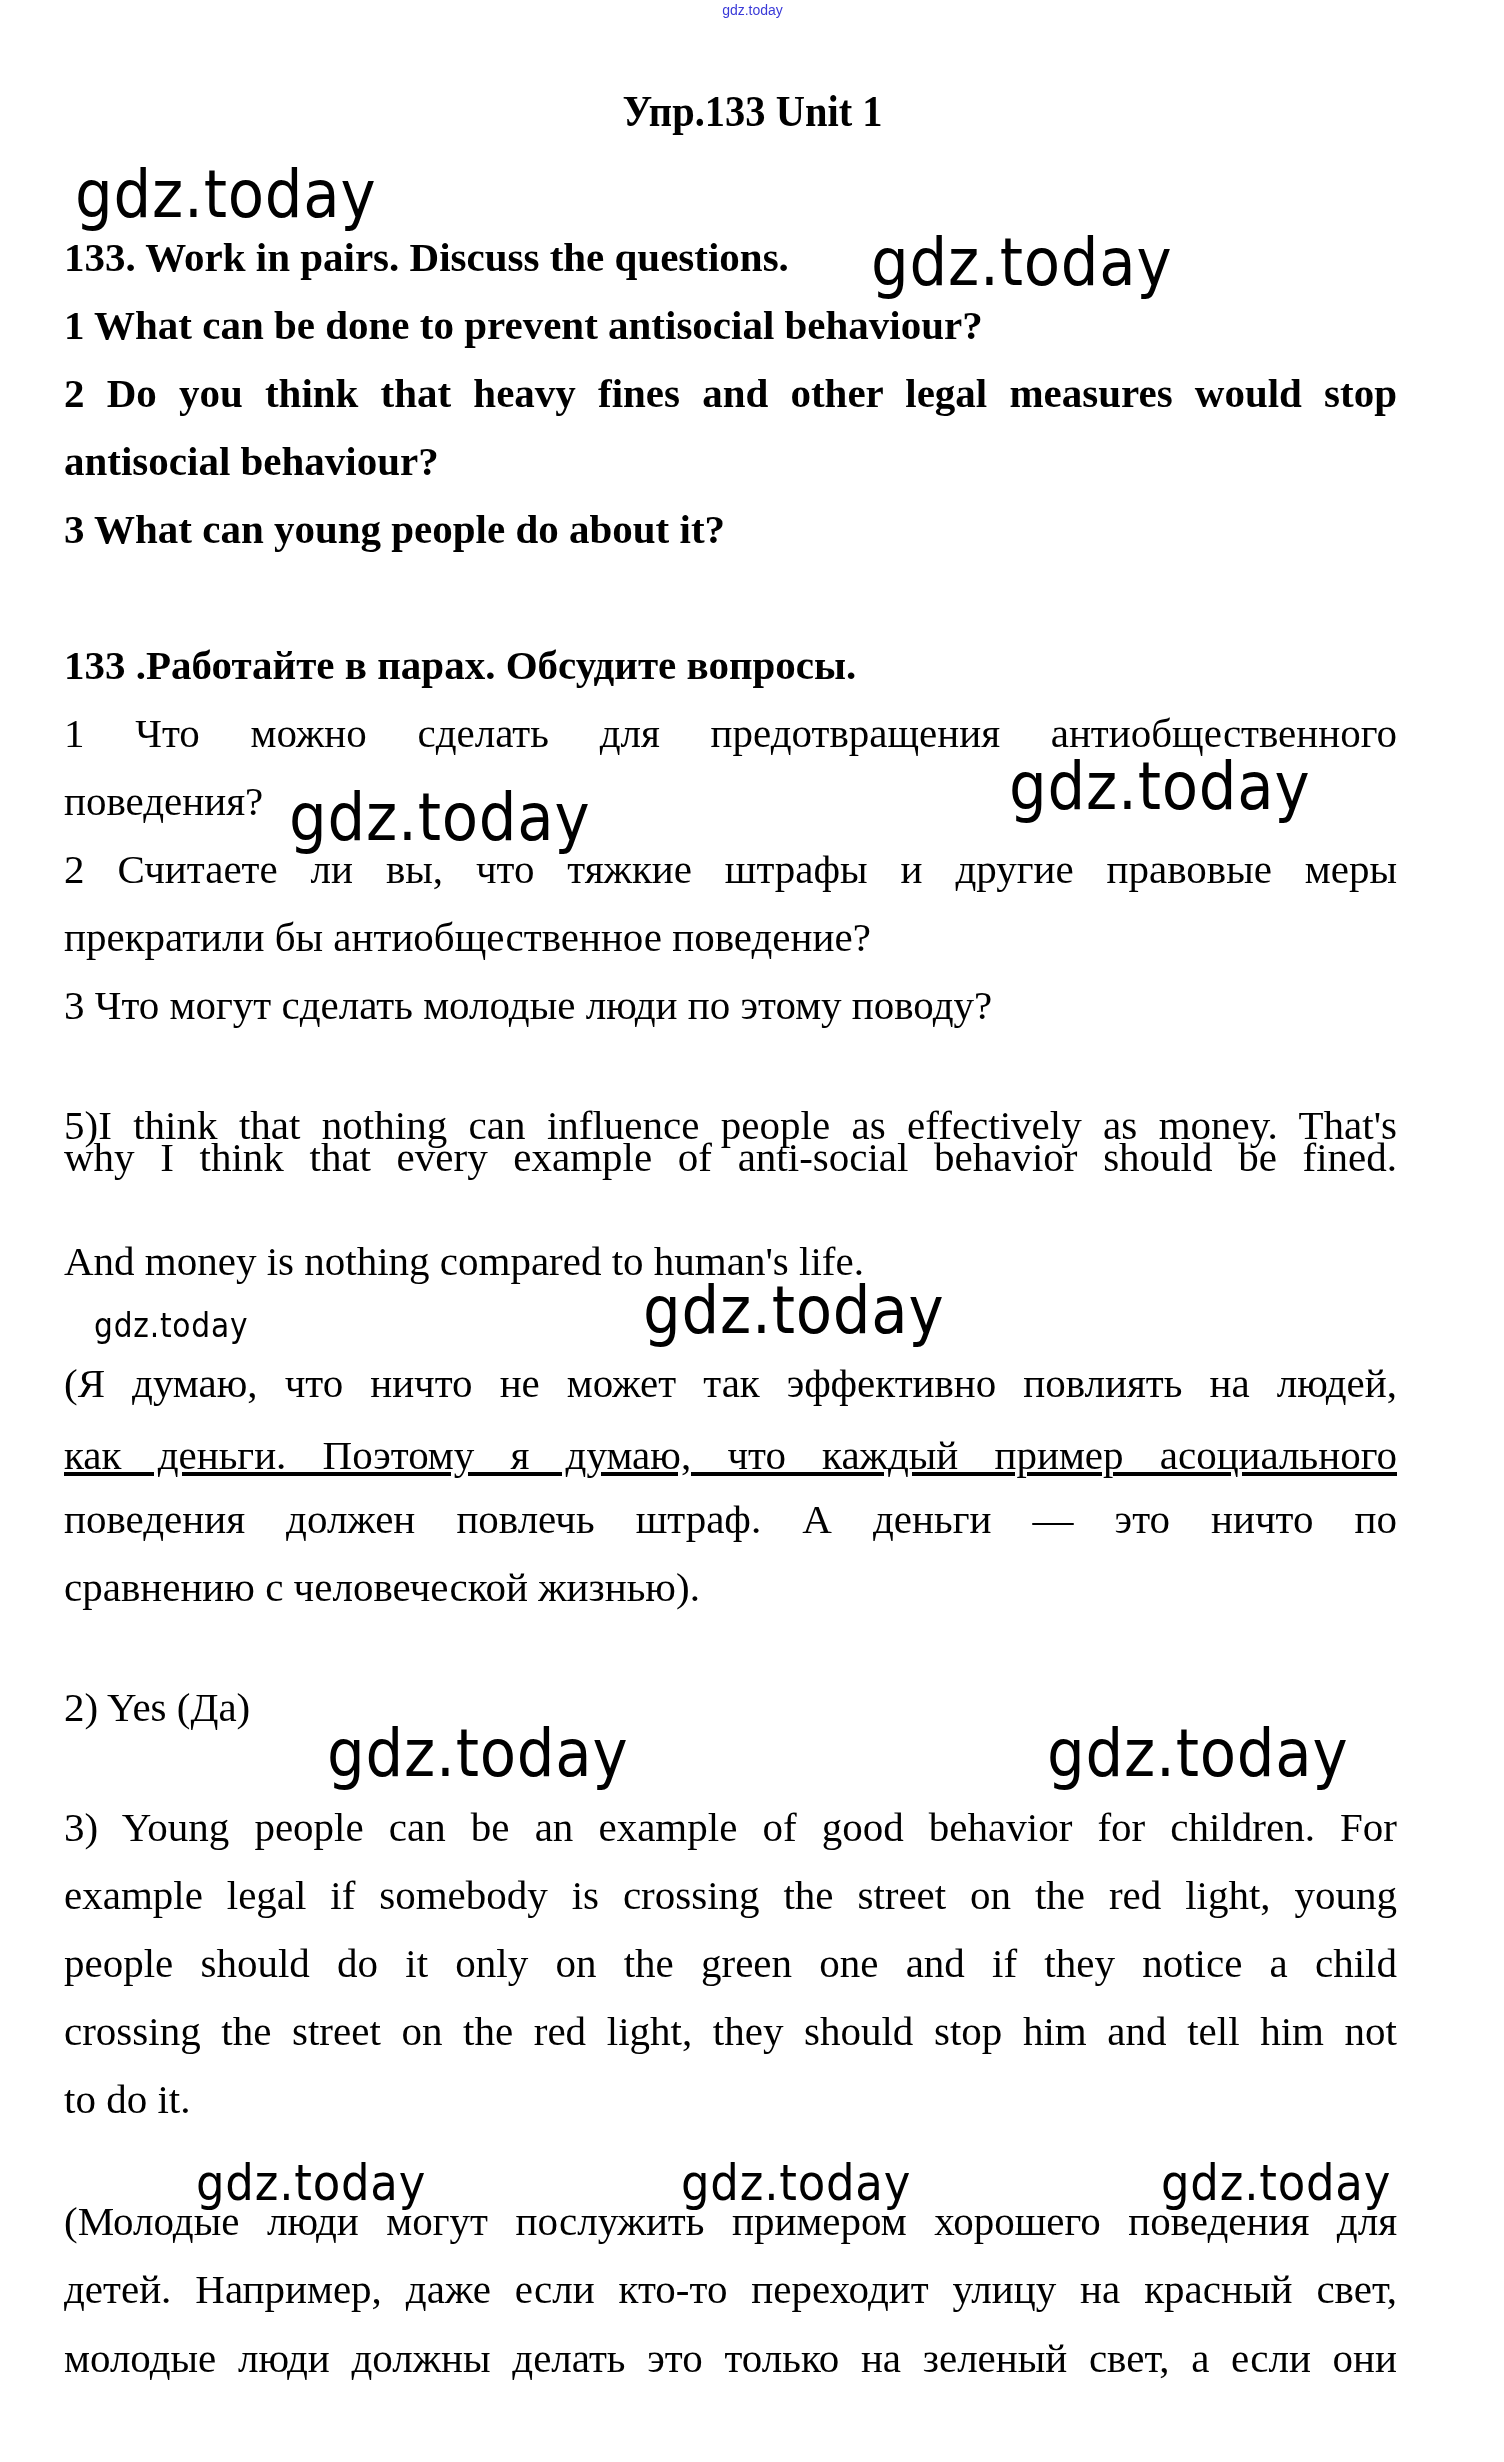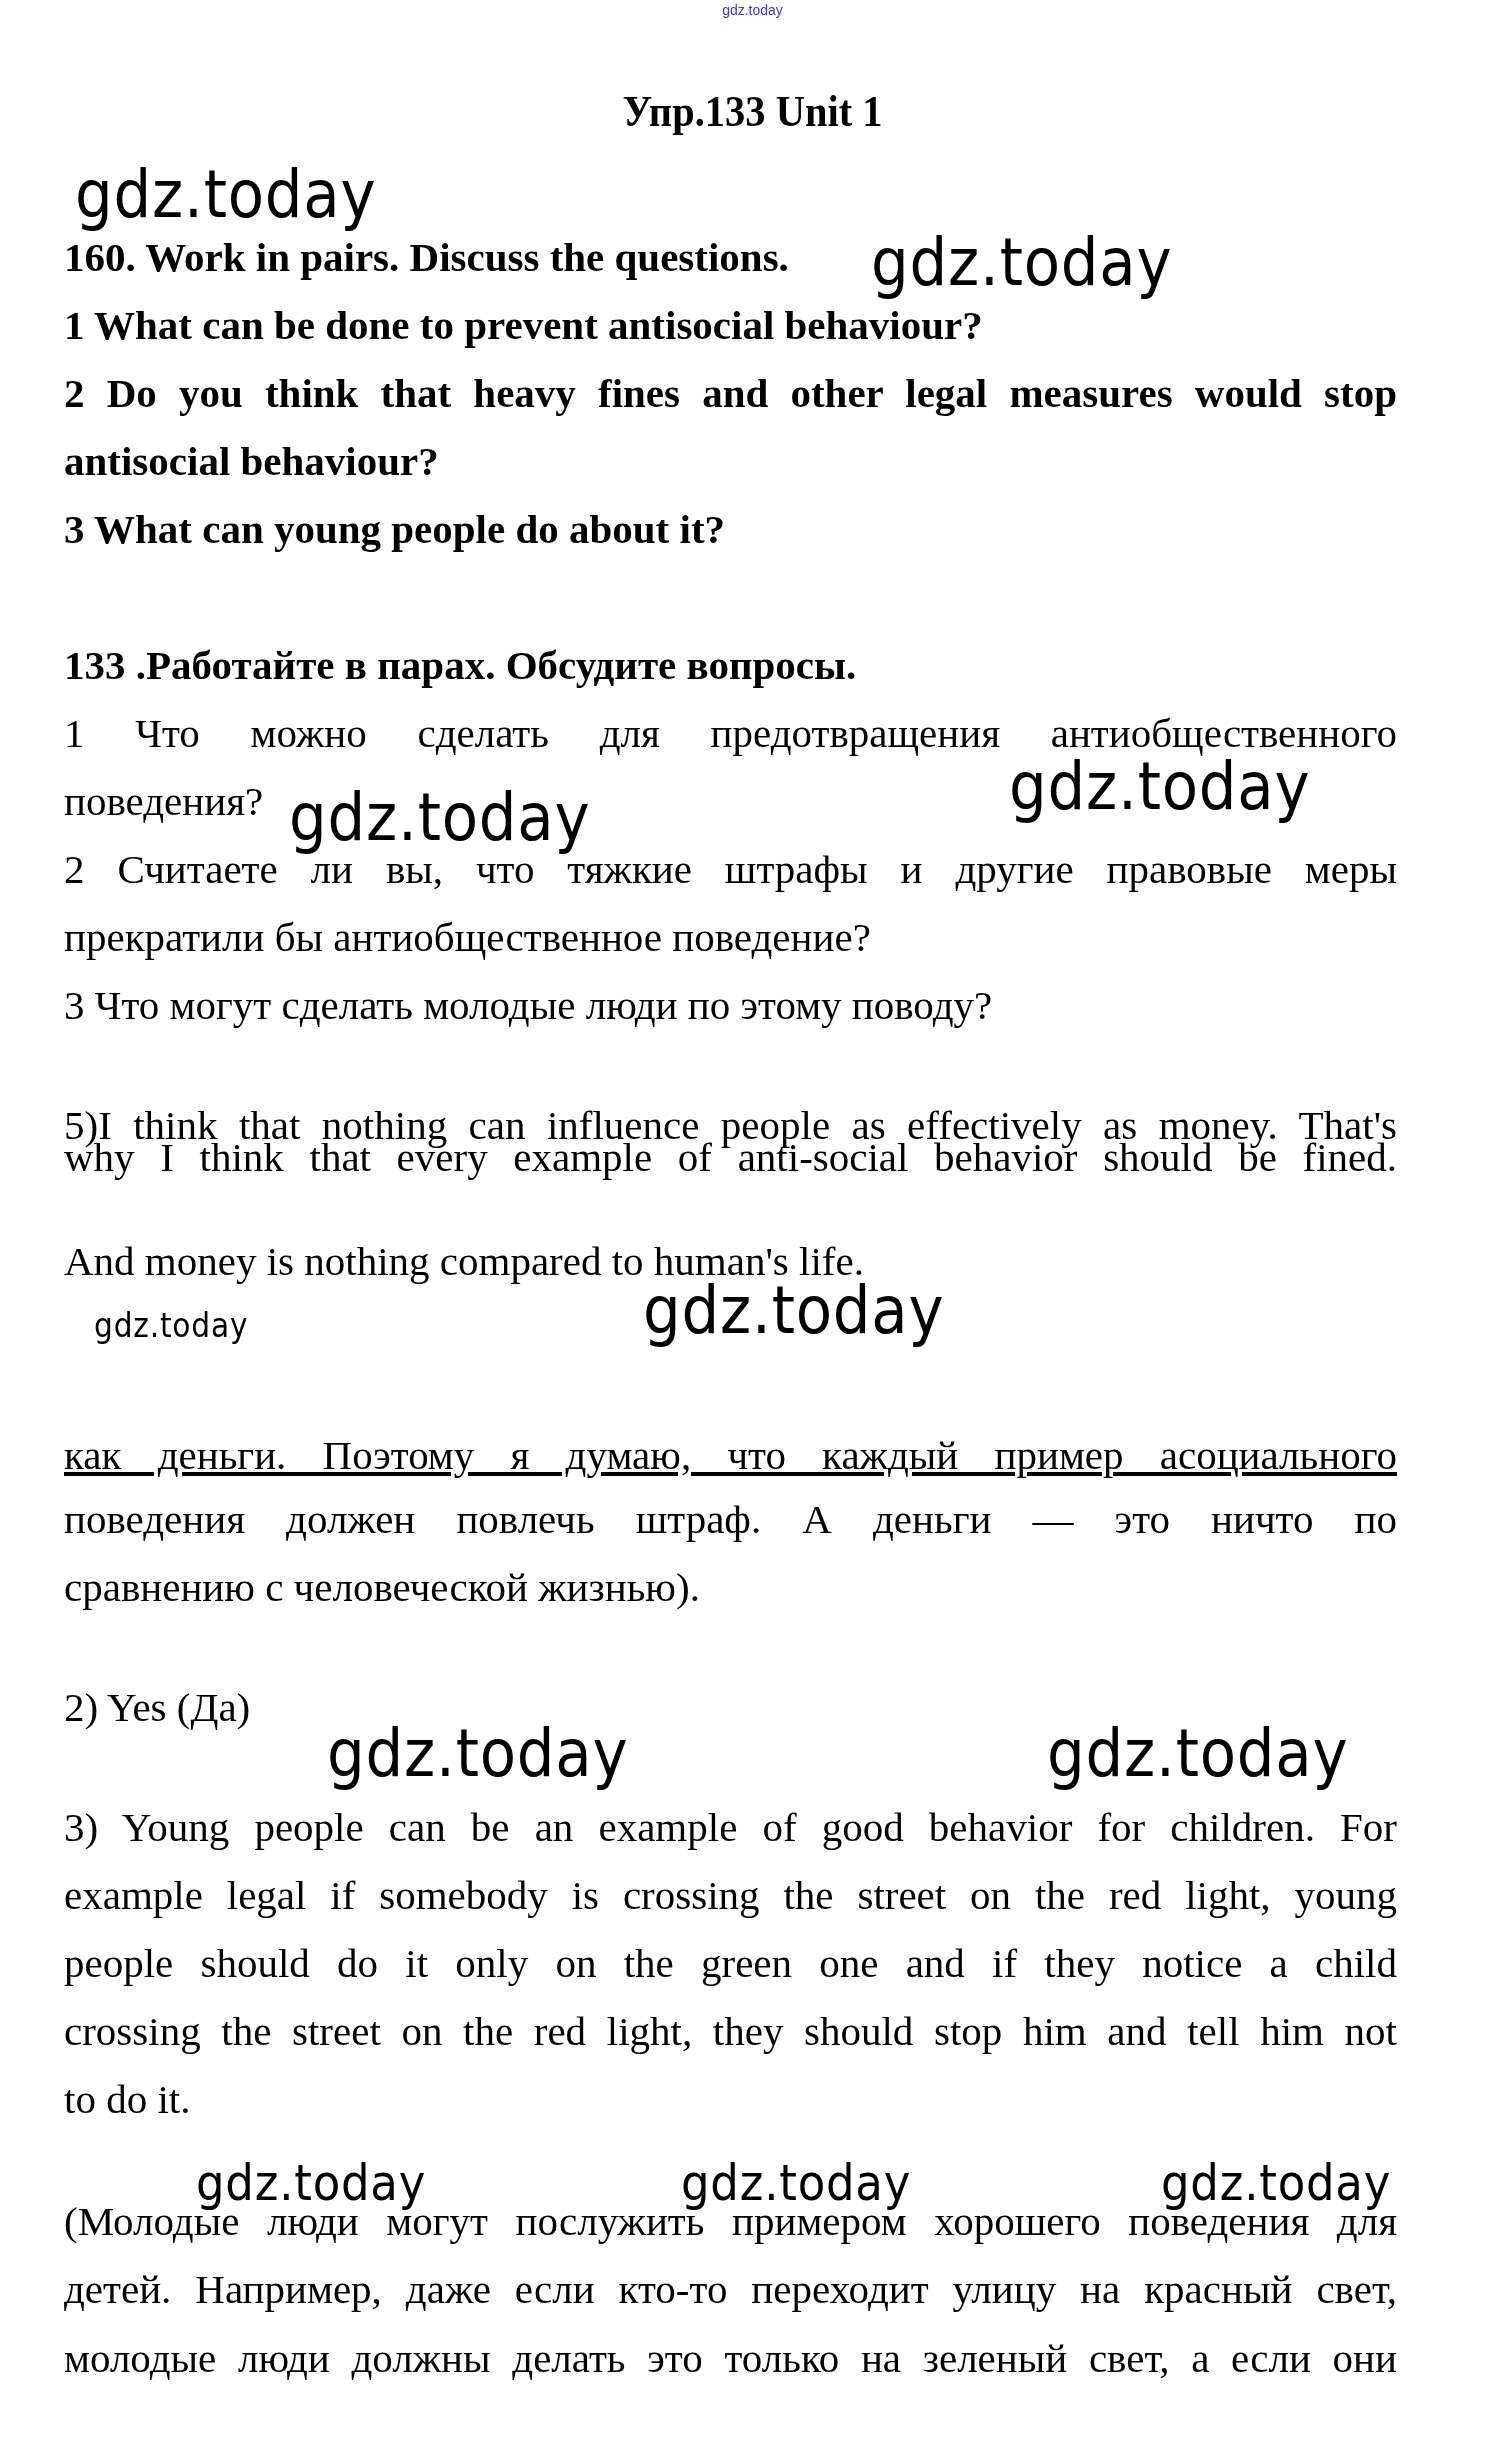--- a/index.html
+++ b/index.html
@@ -35,41 +35,42 @@
 
 <div class="page">
 
   <div class="top-mark" style="color: rgb(58, 58, 216);">gdz.today</div>
 
   <div class="title">Упр.133 Unit 1</div>
 
   <div class="wm wm-xl" style="left: 75px; top: 156px; color: rgb(0, 0, 0);">gdz.today</div>
   <div class="wm wm-xl" style="left: 871px; top: 224px; color: rgb(0, 0, 0);">gdz.today</div>
 
-  <div class="line b" style="top:232px;">160. Work in pairs. Discuss the questions.</div>
+  <div class="line b" style="top:232px;">133. Work in pairs. Discuss the questions.</div>
   <div class="line b" style="top:300px;">1 What can be done to prevent antisocial behaviour?</div>
   <div class="line b justify" style="top:368px;">2 Do you think that heavy fines and other legal measures would stop</div>
   <div class="line b" style="top:436px;">antisocial behaviour?</div>
   <div class="line b" style="top:504px;">3 What can young people do about it?</div>
 
   <div class="line b" style="top:640px;">133 .Работайте в парах. Обсудите вопросы.</div>
   <div class="line justify" style="top:708px;">1 Что можно сделать для предотвращения антиобщественного</div>
   <div class="line" style="top:776px;">поведения?</div>
   <div class="wm wm-xl" style="left: 289px; top: 779px; color: rgb(0, 0, 0);">gdz.today</div>
   <div class="wm wm-xl" style="left: 1009px; top: 748px; color: rgb(0, 0, 0);">gdz.today</div>
   <div class="line justify" style="top:844px;">2 Считаете ли вы, что тяжкие штрафы и другие правовые меры</div>
   <div class="line" style="top:912px;">прекратили бы антиобщественное поведение?</div>
   <div class="line" style="top:980px;">3 Что могут сделать молодые люди по этому поводу?</div>
 
   <div class="line justify" style="top:1100px;">5)I think that nothing can influence people as effectively as money. That's</div>
   <div class="line justify" style="top:1132px;">why I think that every example of anti-social behavior should be fined.</div>
   <div class="line" style="top:1236px;">And money is nothing compared to human's life.</div>
   <div class="wm wm-sm" style="left: 94px; top: 1306px; color: rgb(0, 0, 0);">gdz.today</div>
   <div class="wm wm-xl" style="left: 643px; top: 1272px; color: rgb(0, 0, 0);">gdz.today</div>
 
+  <div class="line justify" style="top:1358px;">(Я думаю, что ничто не может так эффективно повлиять на людей,</div>
   <div class="line justify" style="top:1430px;text-decoration:underline;">как деньги. Поэтому я думаю, что каждый пример асоциального</div>
   <div class="line justify" style="top:1494px;">поведения должен повлечь штраф. А деньги — это ничто по</div>
   <div class="line" style="top:1562px;">сравнению с человеческой жизнью).</div>
 
   <div class="line" style="top:1682px;">2) Yes (Да)</div>
   <div class="wm wm-xl" style="left: 327px; top: 1715px; color: rgb(0, 0, 0);">gdz.today</div>
   <div class="wm wm-xl" style="left: 1047px; top: 1715px; color: rgb(0, 0, 0);">gdz.today</div>
 
   <div class="line justify" style="top:1802px;">3) Young people can be an example of good behavior for children. For</div>
   <div class="line justify" style="top:1870px;">example legal if somebody is crossing the street on the red light, young</div>

